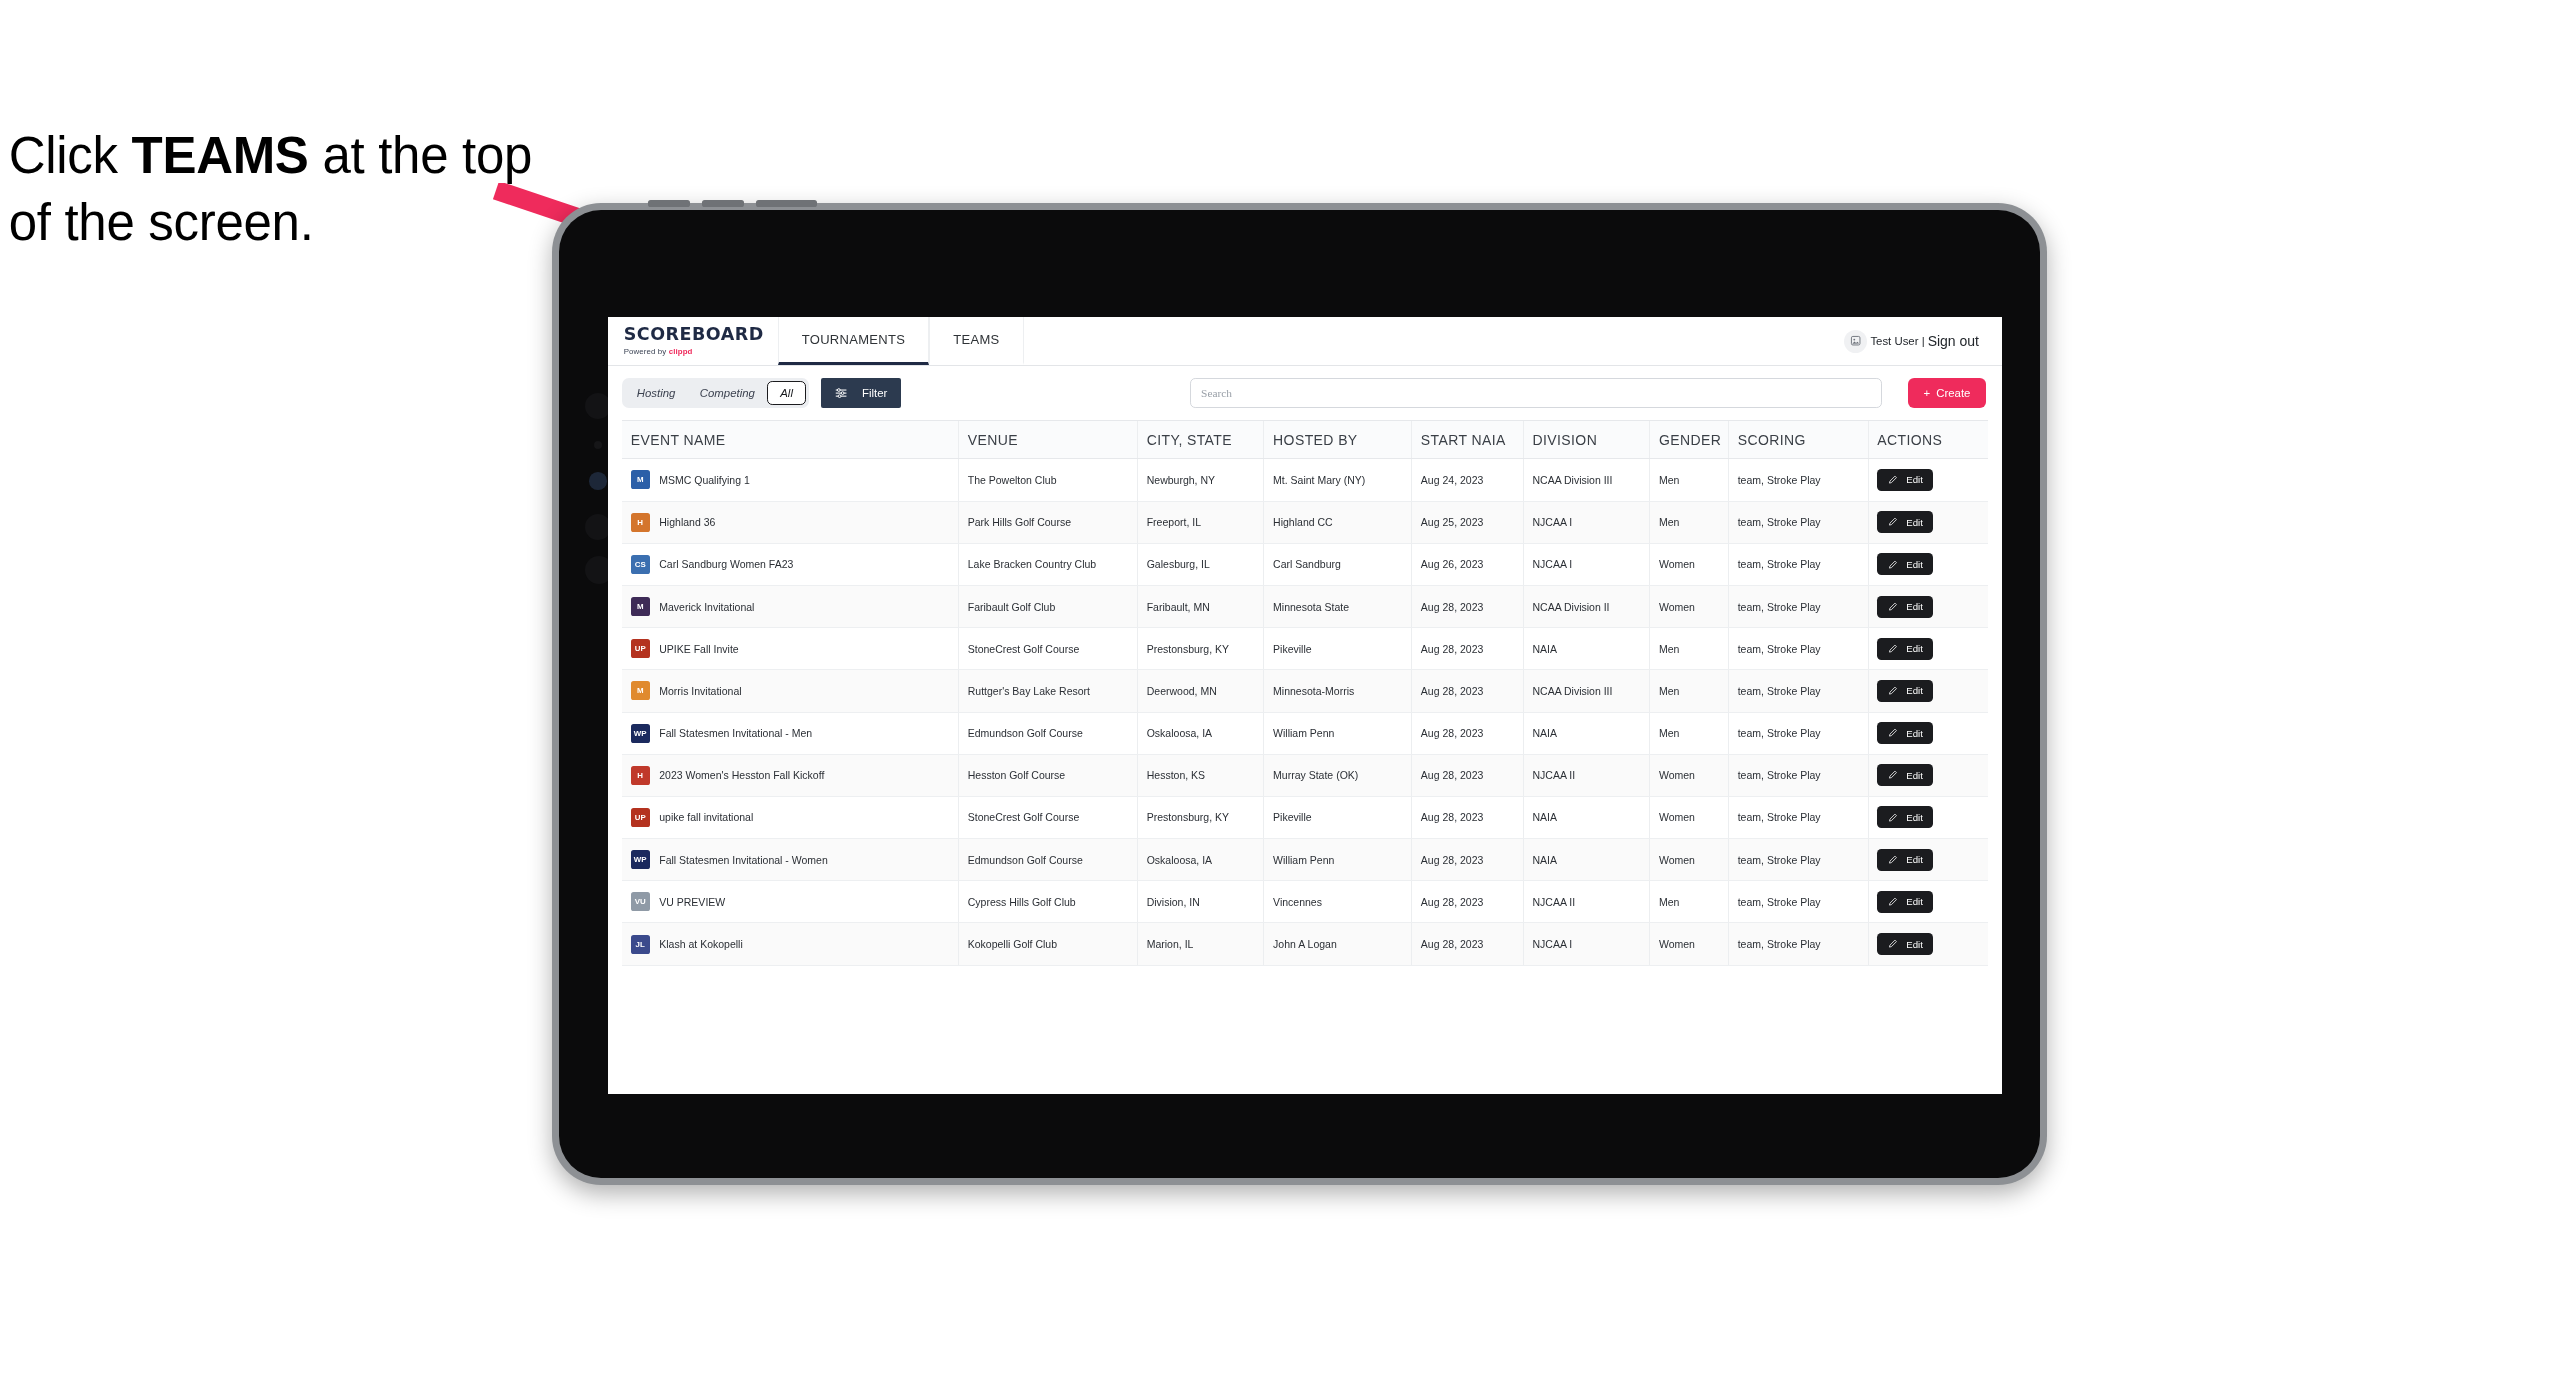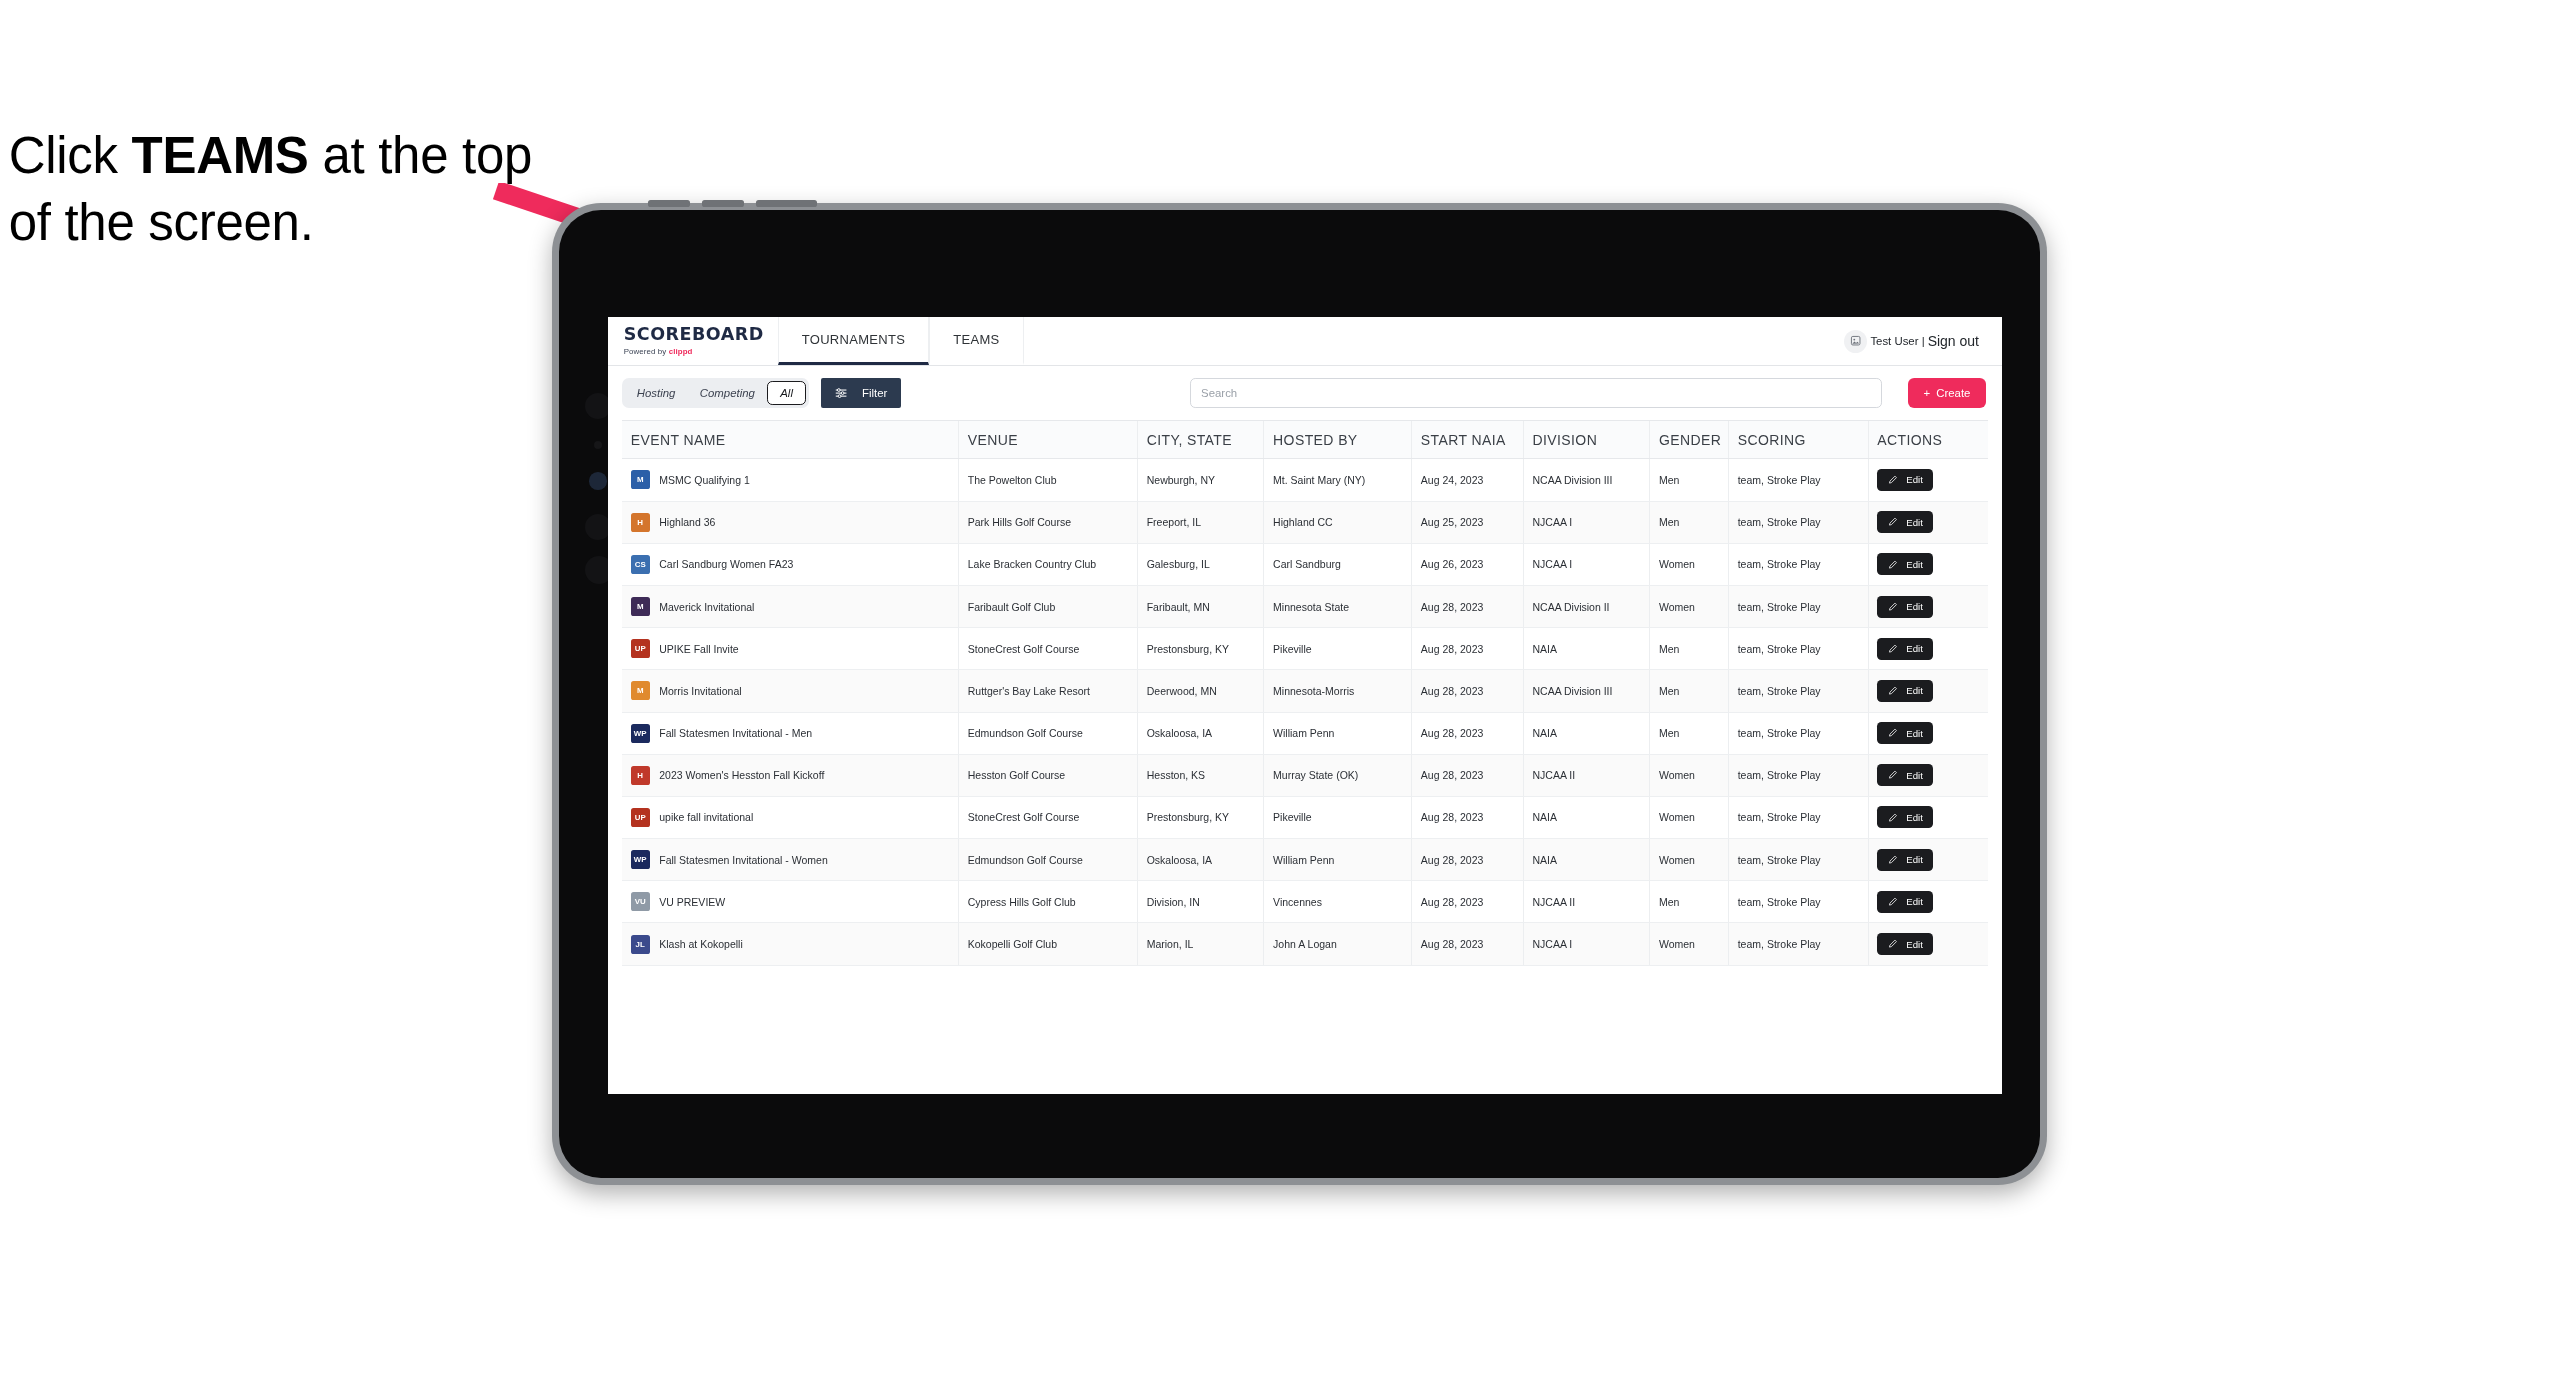--- a/index.html
+++ b/index.html
@@ -202,21 +202,21 @@
   }
   .search-wrap { margin-left: 276px; flex: 1; max-width: 692px; }
   .search-input {
     width: 100%;
     height: 30px;
     border: 0.9px solid #d5d8dd;
     border-radius: 5.2px;
     padding: 0 10.5px;
     font-size: 11.4px;
     color: #22262b;
-    font-family: Liberation Sans, sans-serif;
+    font-family: Liberation Serif, serif;
     background: #ffffff;
   }
   .search-input::placeholder { color: #9aa0a8; }
   .create-btn {
     display: flex; align-items: center; gap: 6.1px;
     background: #ef2b5c;
     color: #ffffff;
     font-size: 11.4px;
     height: 30px;
     padding: 0 15.7px;

